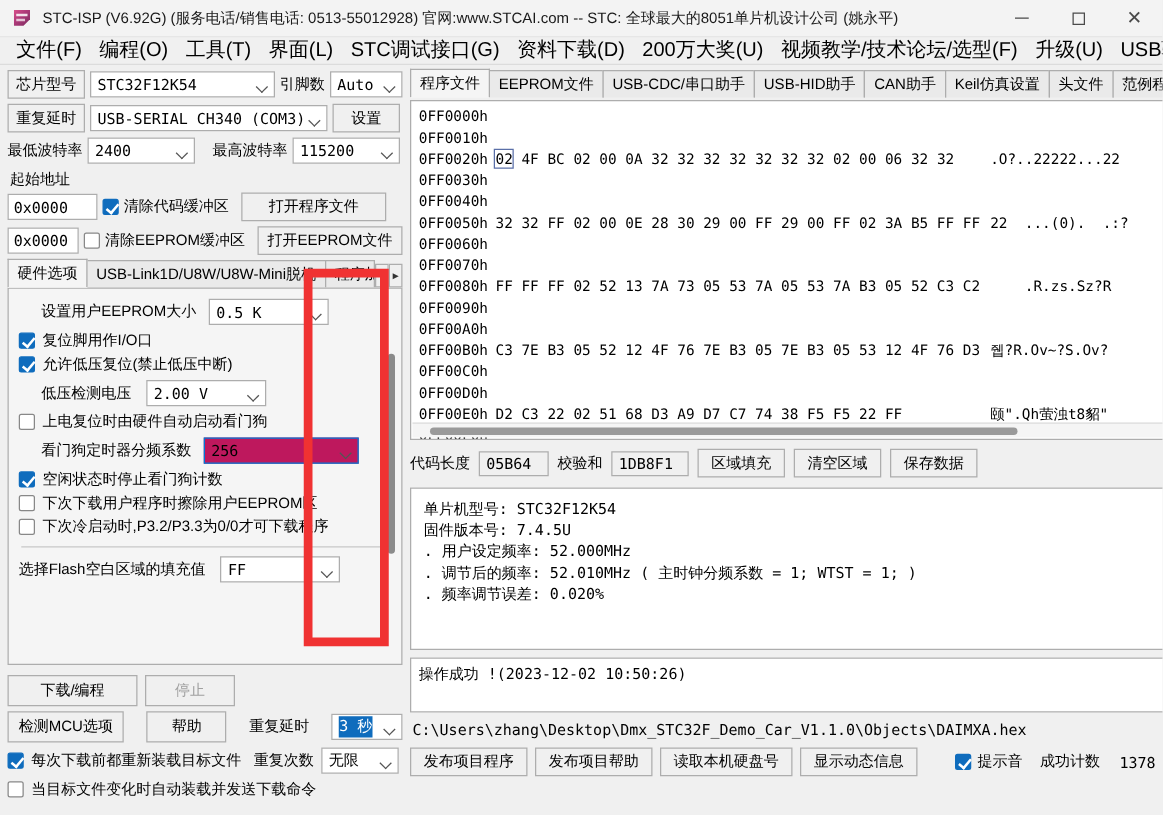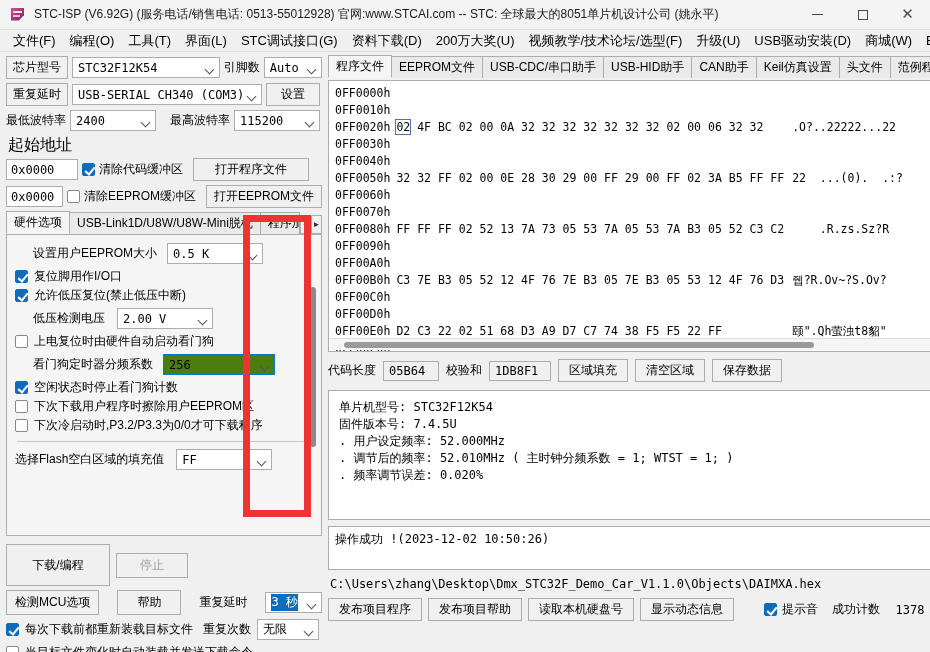--- a/index.html
+++ b/index.html
@@ -32,21 +32,21 @@
   .win-btns { margin-left:auto; display:flex; height:30px; }
   .win-btn { width: 45px; height: 30px; display:flex; align-items:center; justify-content:center;
      color:#4a4a4a; font-size: 12px; }
   .glyph-min { display:block; width:11px; height:1px; background:#4a4a4a; }
   .glyph-max { display:block; width:10px; height:10px; border:1px solid #4a4a4a; }
   .glyph-close { font-size:15px; line-height:1; font-family:"DejaVu Sans",sans-serif; font-weight:300;}
 
   
   .menubar { height: 22px; background:#f0f0f0; display:flex; align-items:center;
      padding-left: 6px; border-bottom:1px solid #dcdcdc; }
-  .menu-item { padding: 2px 7px; font-size:13px; color:#000; white-space:nowrap; }
+  .menu-item { padding: 2px 7px; font-size:16px; color:#000; white-space:nowrap; }
 
   
   .main { display:flex; height: calc(652px - 52px); }
   .left { width: 326px; flex:0 0 326px; padding: 4px 4px 0 6px; position:relative;}
   .right { flex:1; padding: 2px 4px 0 2px; position:relative;}
 
   
   .row { display:flex; align-items:center; gap:4px; margin-bottom:4px; }
   .lbl-box { border:1px solid #adadad; background:#f0f0f0; padding:2px 6px; font-size:12px;
      white-space:nowrap;}
@@ -173,21 +173,21 @@
       <div class="btn" style="width:54px">设置</div>
     </div>
 
     <div class="row">
       <div class="lbl">最低波特率</div>
       <div class="combo" style="width:86px">2400</div>
       <div class="lbl" style="margin-left:10px">最高波特率</div>
       <div class="combo" style="width:86px">115200</div>
     </div>
 
-    <div style="font-size:16px;margin:2px 0 2px 2px">起始地址</div>
+    <div style="font-size:12px;margin:2px 0 2px 2px">起始地址</div>
 
     <div class="row">
       <div class="txt" style="width:72px">0x0000</div>
       <div class="cb on"></div>
       <div class="lbl">清除代码缓冲区</div>
       <div class="btn" style="width:116px;margin-left:6px">打开程序文件</div>
     </div>
 
     <div class="row">
       <div class="txt" style="width:72px">0x0000</div>
@@ -226,21 +226,21 @@
           <div class="combo" style="width:96px;margin-left:8px">2.00 V</div>
         </div>
 
         <div class="cb-row">
           <div class="cb"></div>
           <span>上电复位时由硬件自动启动看门狗</span>
         </div>
 
         <div class="row" style="margin:4px 0">
           <div class="lbl" style="margin-left:18px">看门狗定时器分频系数</div>
-          <div class="combo" style="width:112px;margin-left:6px;background:#4d7c0f;border-color:#0078d7">256</div>
+          <div class="combo" style="width:124px;margin-left:6px;background:#be185d;border-color:#0078d7">256</div>
         </div>
 
         <div class="cb-row">
           <div class="cb on"></div>
           <span>空闲状态时停止看门狗计数</span>
         </div>
         <div class="cb-row">
           <div class="cb"></div>
           <span>下次下载用户程序时擦除用户EEPROM区</span>
         </div>
@@ -256,21 +256,21 @@
           <div class="combo" style="width:96px;margin-left:8px">FF</div>
         </div>
 
         <div class="vscroll">
           <div class="thumb" style="top:48px;height:160px"></div>
         </div>
       </div>
     </div>
 
     <div class="row" style="margin-top:8px;gap:6px">
-      <div class="btn" style="width:104px;height:42px">下载/编程</div>
+      <div class="btn" style="width:104px;height:25px">下载/编程</div>
       <div class="btn disabled" style="width:72px;height:25px">停止</div>
     </div>
 
     <div class="row" style="gap:18px">
       <div class="btn" style="width:104px;height:25px">检测MCU选项</div>
       <div class="btn" style="width:72px;height:25px">帮助</div>
       <div class="lbl">重复延时</div>
       <div class="combo" style="width:62px">
         <span class="hlt mono">3 秒</span>
       </div>

